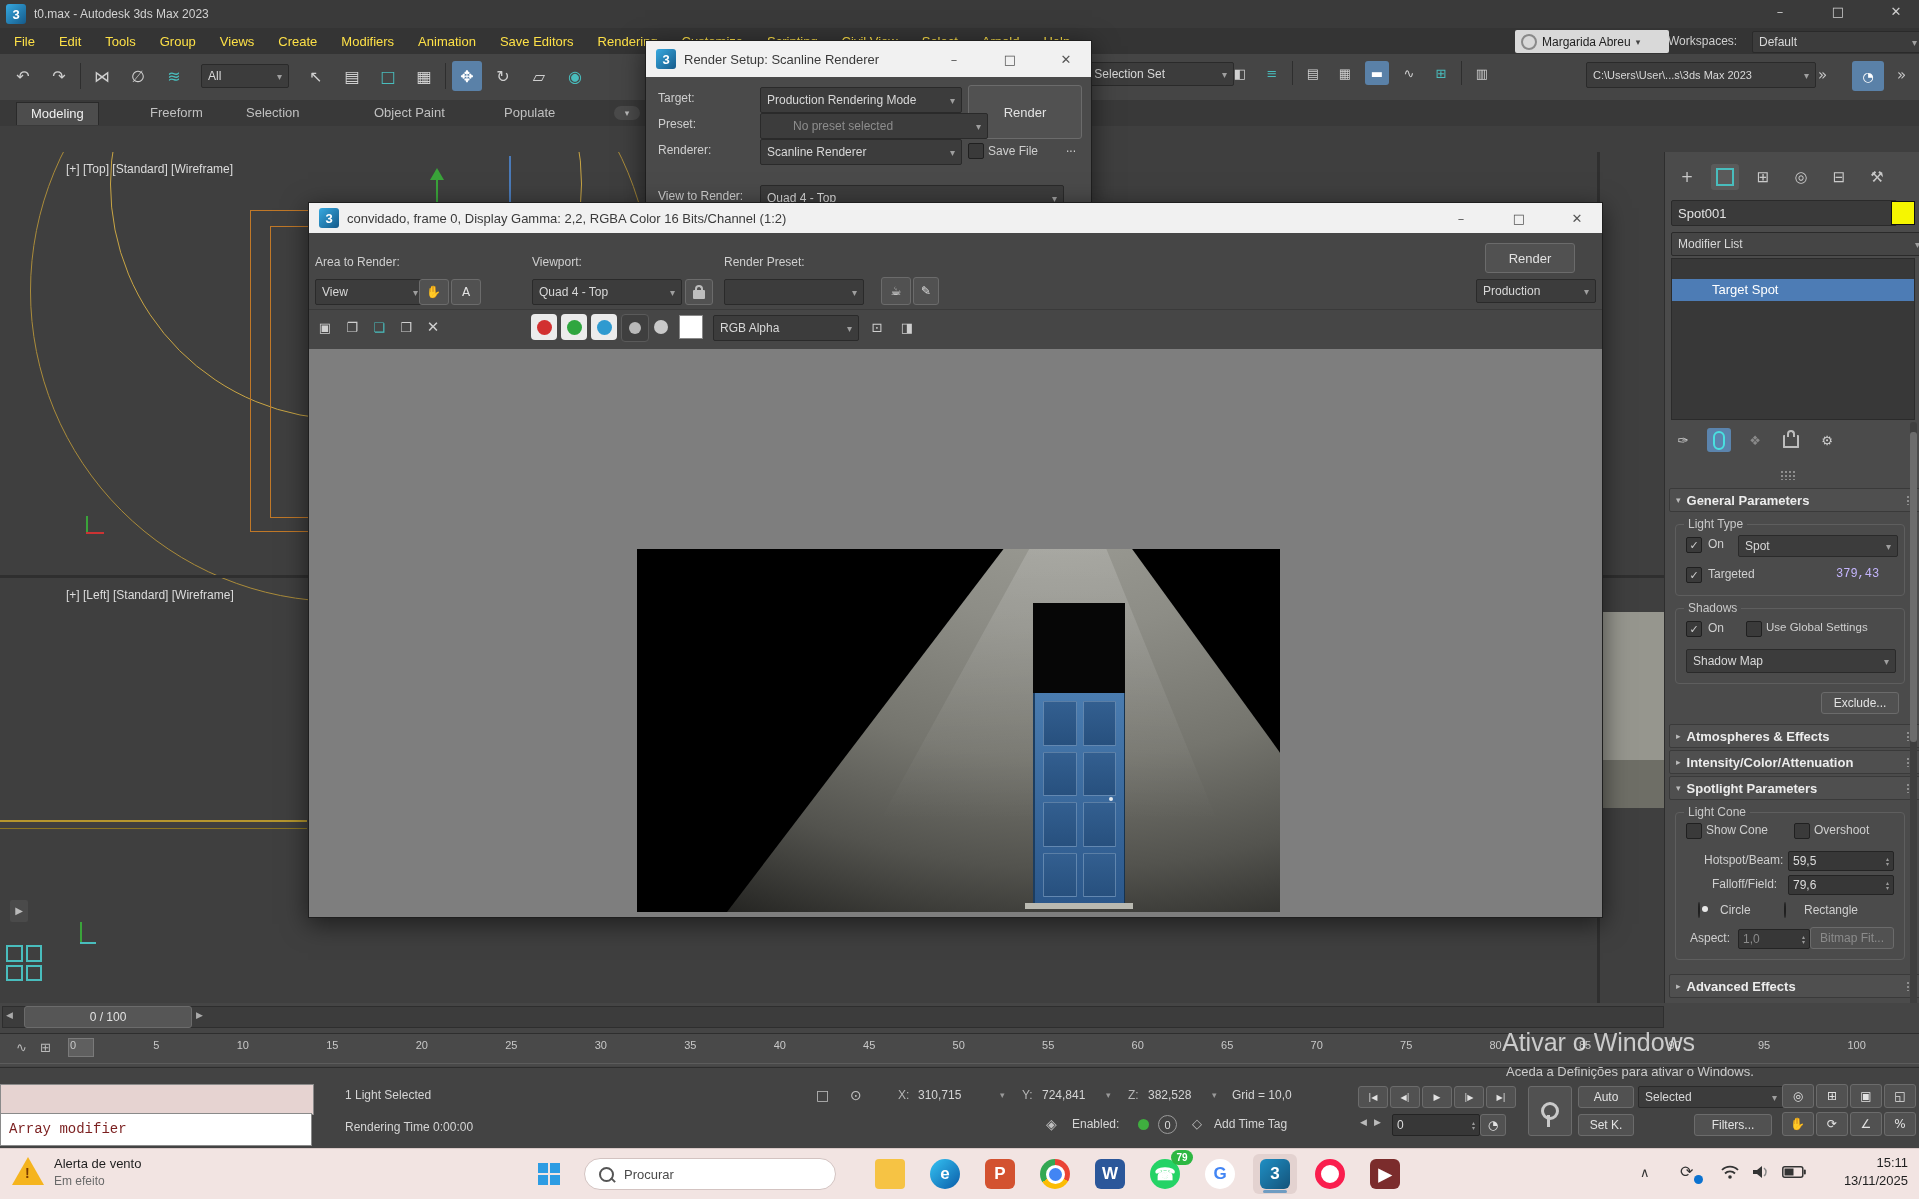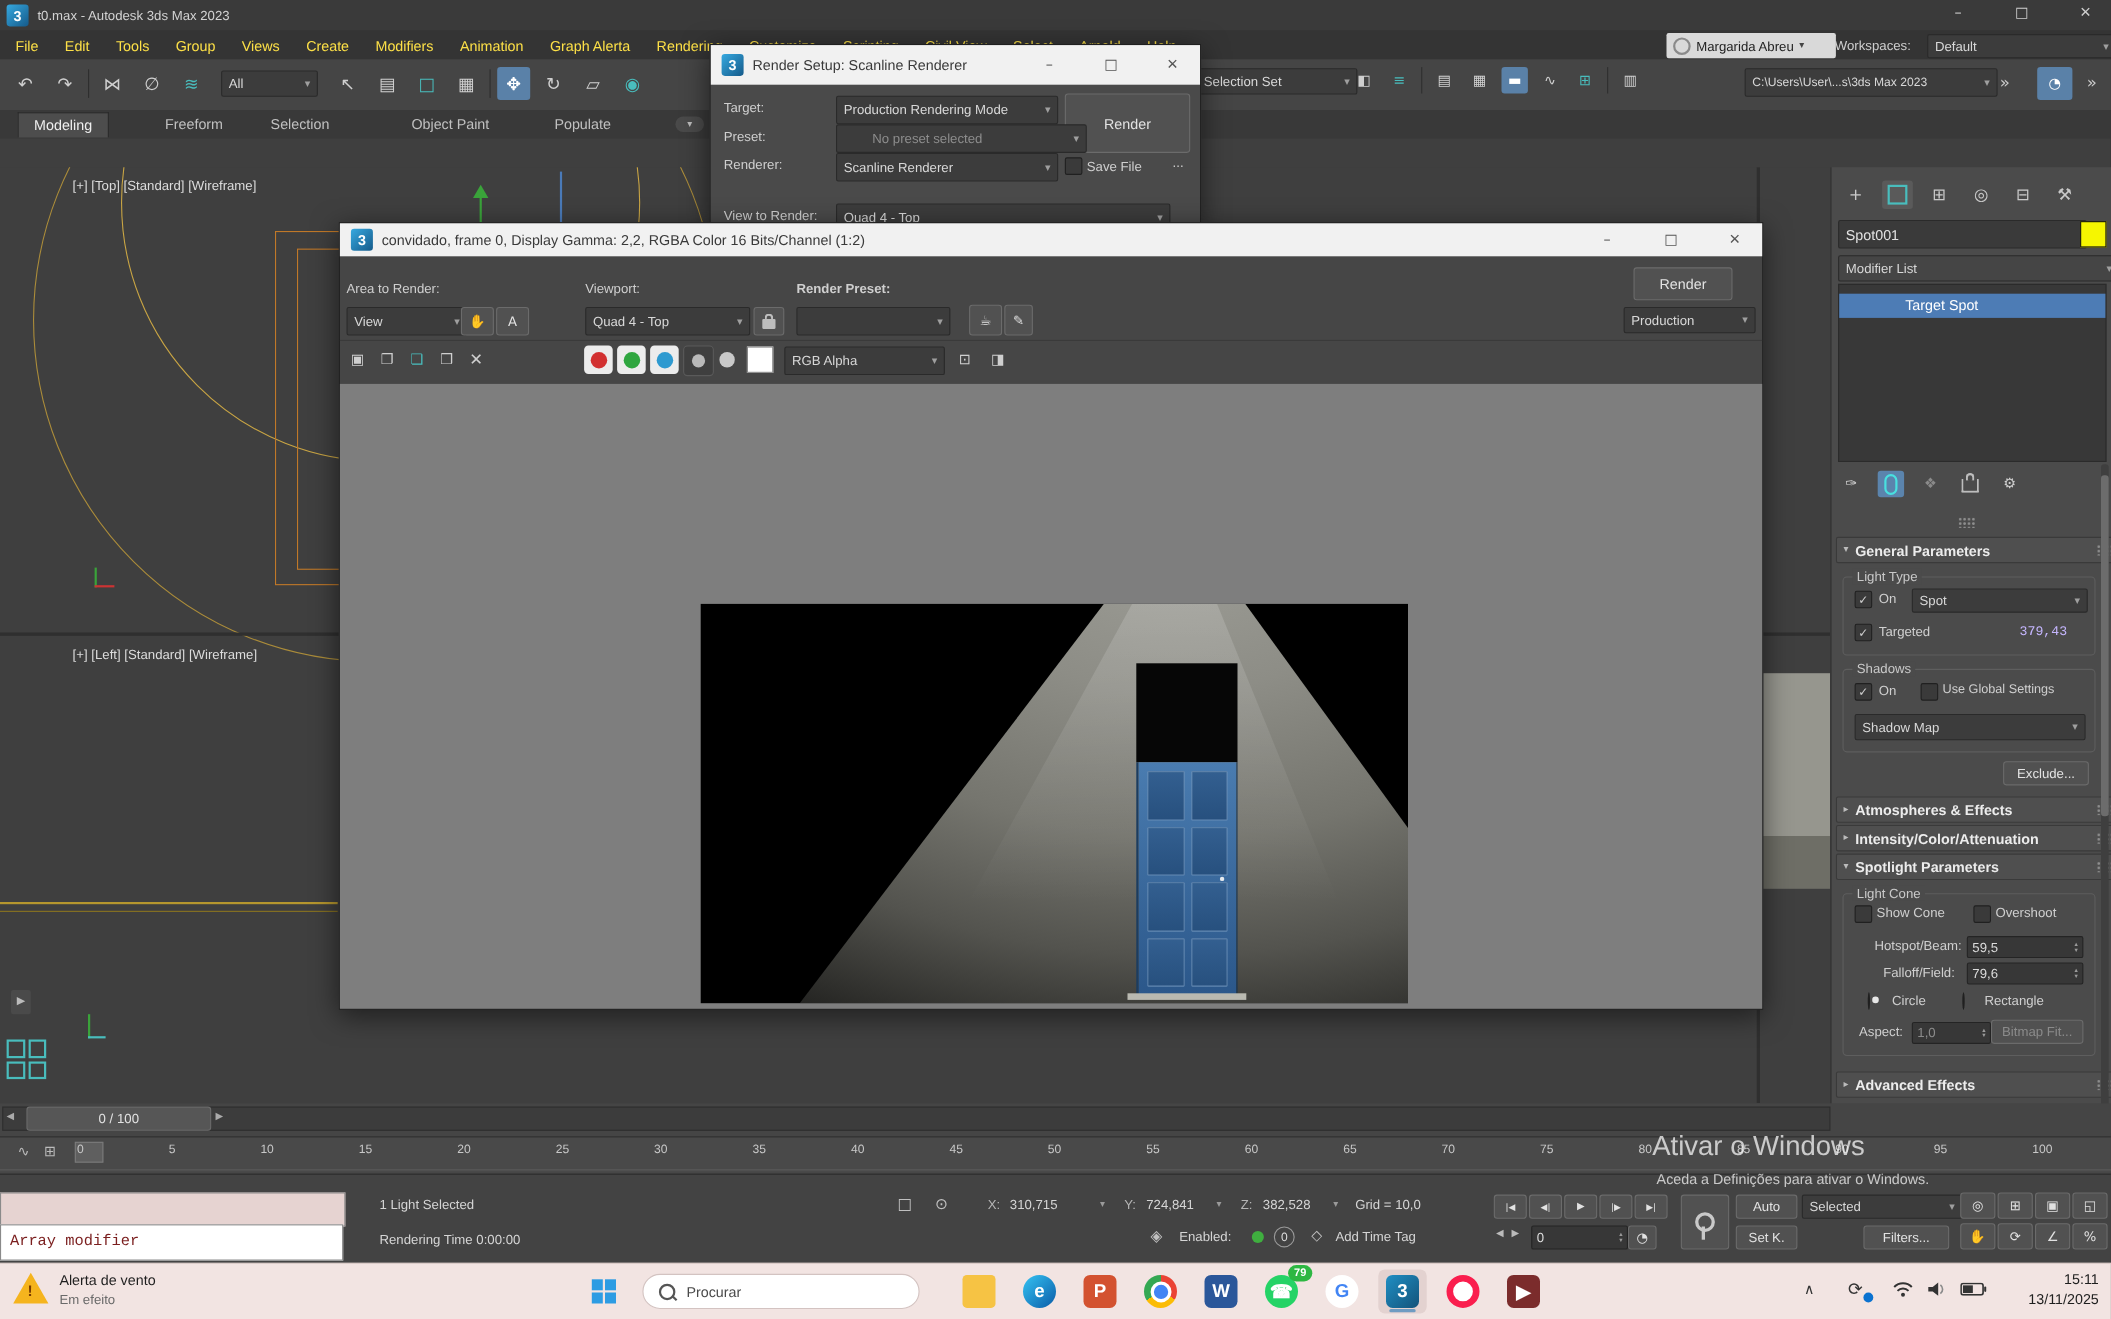--- a/index.html
+++ b/index.html
@@ -117,21 +117,21 @@
     <div class="menu-items">
 
     <span class="menu-item">File</span>
         <span class="menu-item">Edit</span>
         <span class="menu-item">Tools</span>
         <span class="menu-item">Group</span>
         <span class="menu-item">Views</span>
         <span class="menu-item">Create</span>
         <span class="menu-item">Modifiers</span>
         <span class="menu-item">Animation</span>
-        <span class="menu-item">Graph Alerta</span>
+        <span class="menu-item">Save Editors</span>
         <span class="menu-item">Rendering</span>
         <span class="menu-item">Customize</span>
         <span class="menu-item">Scripting</span>
         <span class="menu-item">Civil View</span>
         <span class="menu-item">Select</span>
         <span class="menu-item">Arnold</span>
         <span class="menu-item">Help</span>
       </div>
     <div class="abs" style="left:1515px;top:2px;width:142px;height:23px;background:#d9d9d9;display:flex;align-items:center;gap:5px;padding:0 6px;border-radius:2px;">
       <span style="width:12px;height:12px;border:2px solid #8a8a8a;border-radius:50%;"></span>
@@ -252,21 +252,21 @@
     </div>
     <div class="abs dd" style="left:6px;top:48px;width:212px;height:24px;background:#3a3a3a;">
       <span style="color:#e2e2e2;font-size:13px;">Spot001</span>
     </div>
     <div class="abs" style="left:226px;top:49px;width:22px;height:22px;background:#f6f600;border:1px solid #111;"></div>
     <div class="abs dd" style="left:6px;top:80px;width:242px;height:22px;background:#454545;">
       <span>Modifier List</span>
       <span class="car ic">▾</span>
     </div>
     <div class="abs" style="left:6px;top:106px;width:242px;height:160px;background:#383838;border:1px solid #2b2b2b;">
-      <div style="margin-top:8px;height:22px;background:#4d7cb5;color:#fff;font-size:13px;line-height:22px;padding-left:60px;">Target Spot</div>
+      <div style="margin-top:20px;height:22px;background:#4d7cb5;color:#fff;font-size:13px;line-height:22px;padding-left:40px;">Target Spot</div>
     </div>
     <div class="abs" style="left:6px;top:276px;display:flex;gap:12px;align-items:center;">
       <span class="ticon sm ic">✑</span>
       <span class="ticon sm" style="background:#5b84ad;">
           <span style="width:8px;height:15px;border:2px solid #49e0e0;border-radius:6px;display:block;"></span>
         </span>
       <span class="ticon sm ic" style="color:#8a8a8a;">❖</span>
       <span class="ticon sm">
           <span class="lockbody" style="background:transparent;border:2px solid #bdbdbd;border-top:none;width:12px;height:11px;margin-top:2px;"></span>
         </span>
@@ -523,21 +523,21 @@
     <span class="abs btn ic" style="left:110px;top:76px;width:28px;height:24px;">✋</span>
     <span class="abs btn ic teal" style="left:142px;top:76px;width:28px;height:24px;">A</span>
     <span class="abs lbl" style="left:223px;top:52px;">Viewport:</span>
     <span class="abs dd" style="left:223px;top:76px;width:136px;height:24px;">
       <span>Quad 4 - Top</span>
       <span class="car ic">▾</span>
     </span>
     <span class="abs btn" style="left:376px;top:76px;width:26px;height:24px;">
         <span class="lockbody"></span>
       </span>
-    <span class="abs lbl" style="left:415px;top:52px;font-weight:bold;">Render Preset:</span>
+    <span class="abs lbl" style="left:415px;top:52px;">Render Preset:</span>
     <span class="abs dd" style="left:415px;top:76px;width:126px;height:24px;">
       <span></span>
         <span class="car ic">▾</span>
     </span>
     <span class="abs btn ic" style="left:572px;top:74px;width:28px;height:26px;">☕</span>
     <span class="abs btn ic" style="left:604px;top:74px;width:24px;height:26px;">✎</span>
     <span class="abs btn" style="left:1176px;top:40px;width:88px;height:28px;font-size:13px;">Render</span>
     <span class="abs dd" style="left:1167px;top:76px;width:106px;height:22px;">
       <span>Production</span>
       <span class="car ic">▾</span>

